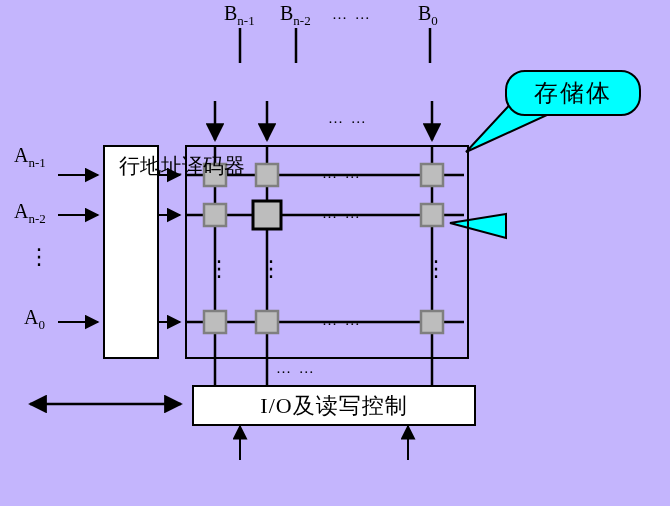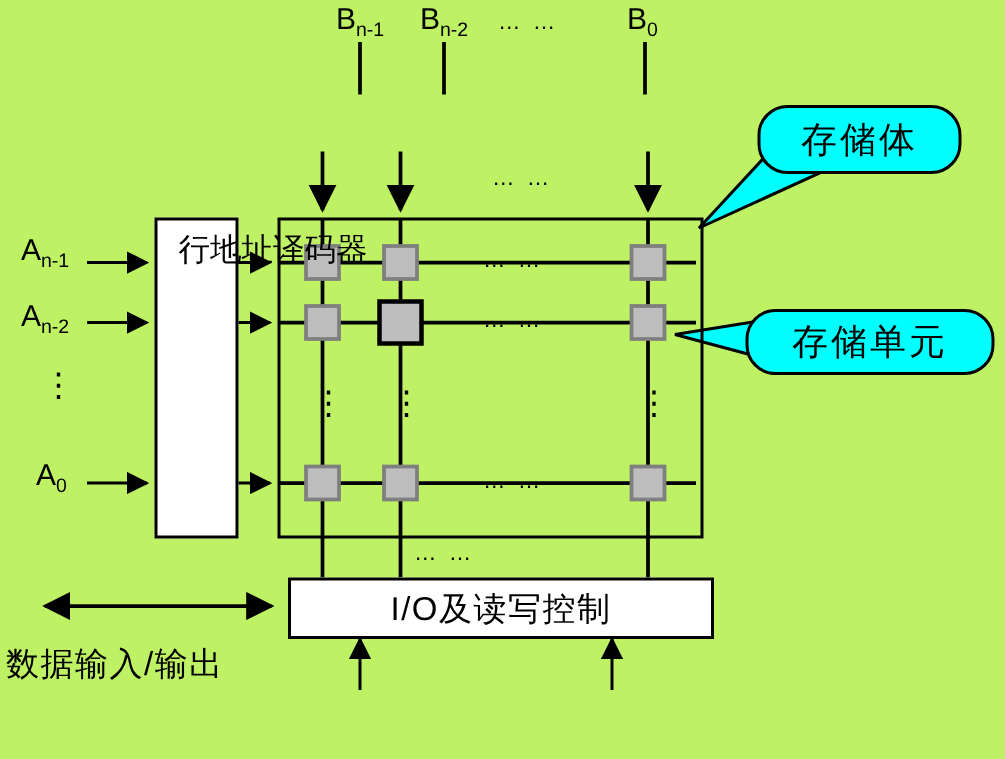--- a/index.html
+++ b/index.html
@@ -1,18 +1,18 @@
 <!DOCTYPE html>
 <html><head>
 <meta charset="utf-8">
 <style>
   html,body{margin:0;padding:0;background:#fff;}
   #stage{
-    position:relative;width:670px;height:506px;background:#bef264;overflow:hidden;
-    font-family:Liberation Sans, sans-serif;color:#000;
+    position:relative;width:670px;height:506px;background:#c4b5fd;overflow:hidden;
+    font-family:Liberation Serif, serif;color:#000;
   }
   #wires{position:absolute;left:0;top:0;width:670px;height:506px;}
   .abs{position:absolute;}
   .lbl{font-size:20px;white-space:nowrap;}
   .lbl sub{font-size:13px;}
   .dots-h{font-size:15px;letter-spacing:2px;white-space:nowrap;}
   .dots-v{font-size:22px;line-height:1;}
   .box{
     position:absolute;background:#fff;border:2px solid #000;
     display:flex;align-items:center;justify-content:center;
@@ -108,21 +108,21 @@
     <span>B</span><sub>n-2</sub>
   </div>
   <div class="abs dots-h" style="left:332px;top:6px;">… …</div>
   <div class="abs lbl" style="left:418px;top:2px;">
     <span>B</span><sub>0</sub>
   </div>
 
 
   <div class="abs dots-h" style="left:328px;top:110px;">… …</div>
 
-  <div class="abs lbl" style="left:14px;top:156px;">
+  <div class="abs lbl" style="left:14px;top:144px;">
     <span>A</span><sub>n-1</sub>
   </div>
   <div class="abs lbl" style="left:14px;top:200px;">
     <span>A</span><sub>n-2</sub>
   </div>
   <div class="abs dots-v" style="left:28px;top:246px;">⋮</div>
   <div class="abs lbl" style="left:24px;top:306px;">
     <span>A</span><sub>0</sub>
   </div>
 
@@ -141,19 +141,15 @@
 
   <div class="abs dots-h" style="left:276px;top:360px;">… …</div>
 
   <div class="box" style="left:192px;top:385px;width:280px;height:37px;text-align:right;">
     <span>I/O及读写控制</span>
   </div>
 
   <div class="callout" style="left: 505px; top: 70px; width: 132px; height: 42px; background: rgb(0, 255, 255);">
     <span>存储体</span>
   </div>
-  <div class="callout" style="left: 497px; top: 206px; width: 162px; height: 40px; background: rgb(0, 255, 255);">
-    <span>存储单元</span>
-  </div>
 
-  <div class="abs bottom-lbl" style="left:4px;top:428px;">数据输入/输出</div>
 
 </div>
 
 </body></html>

